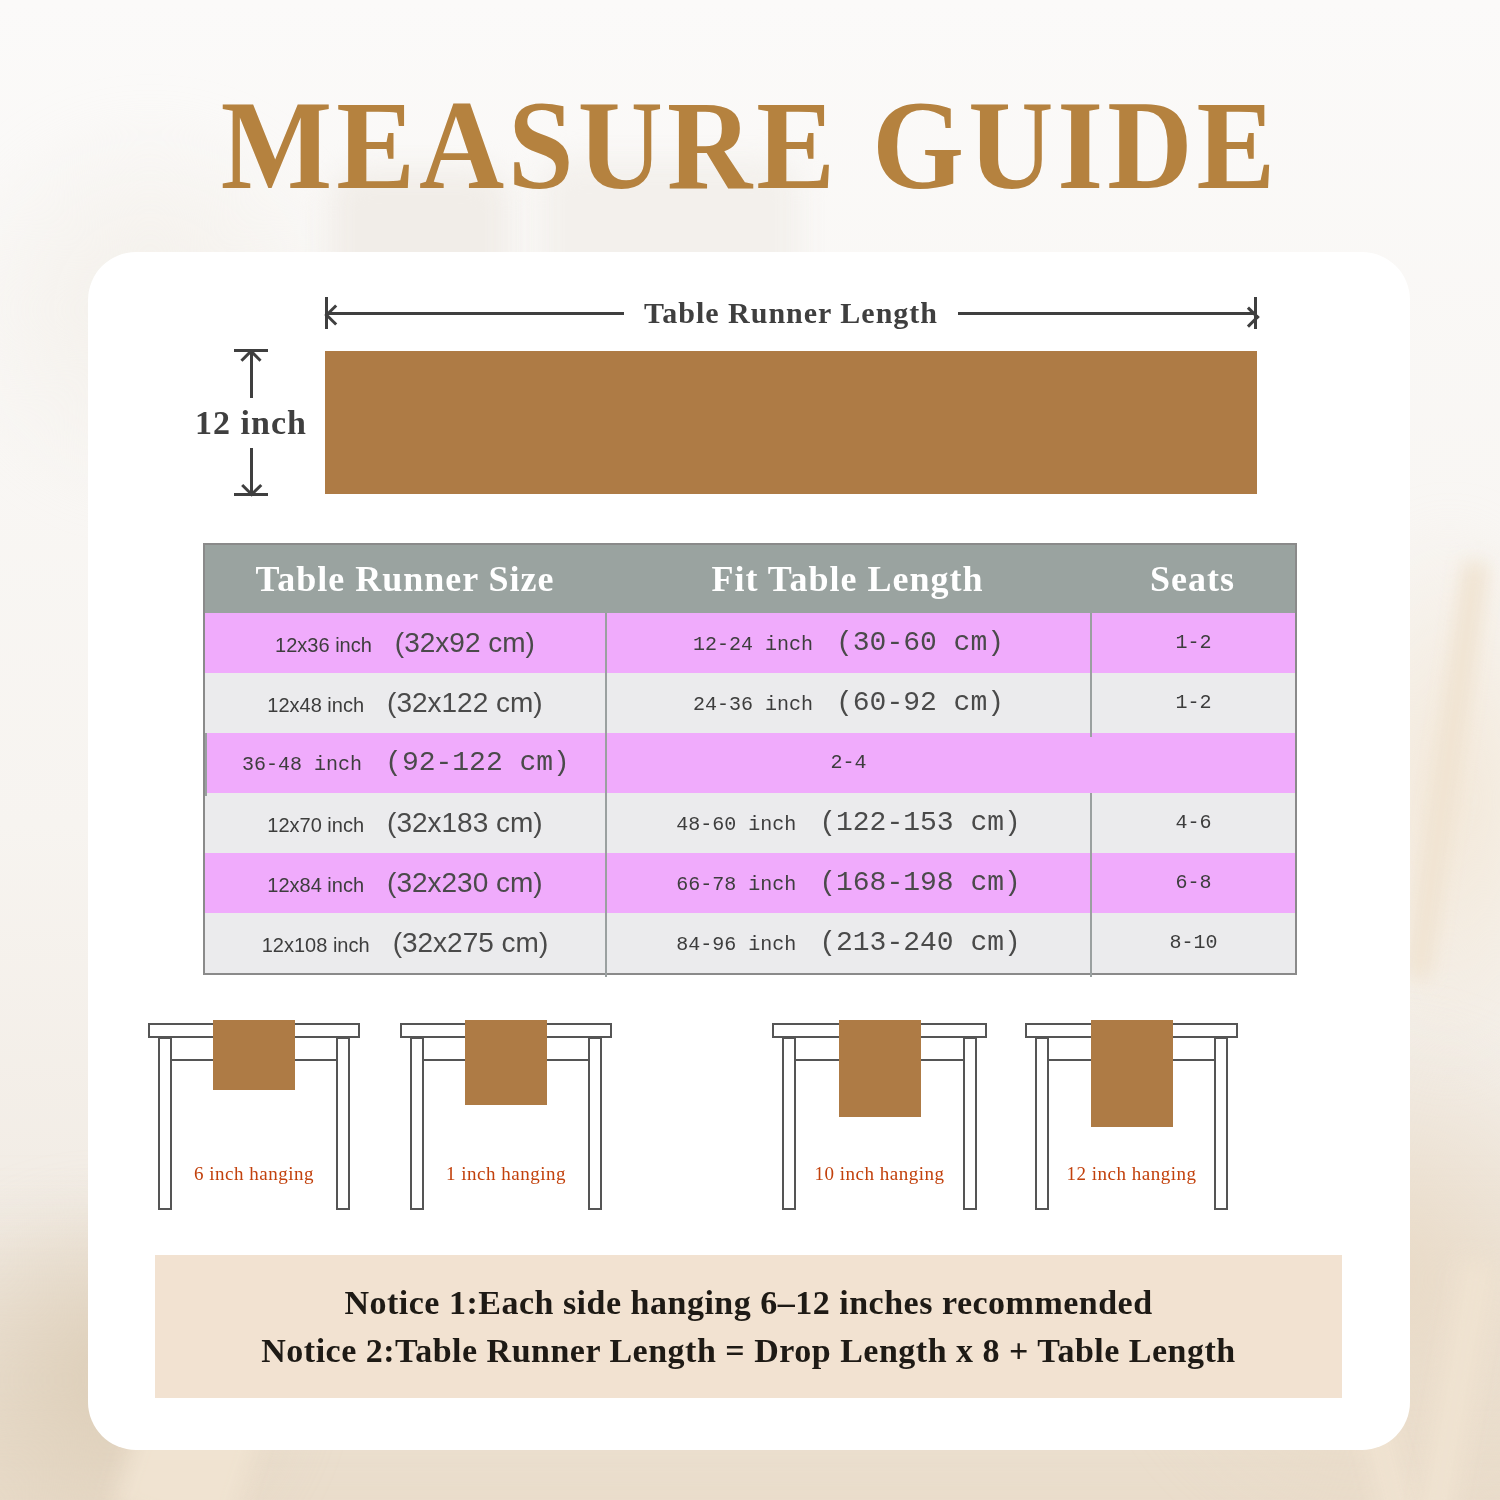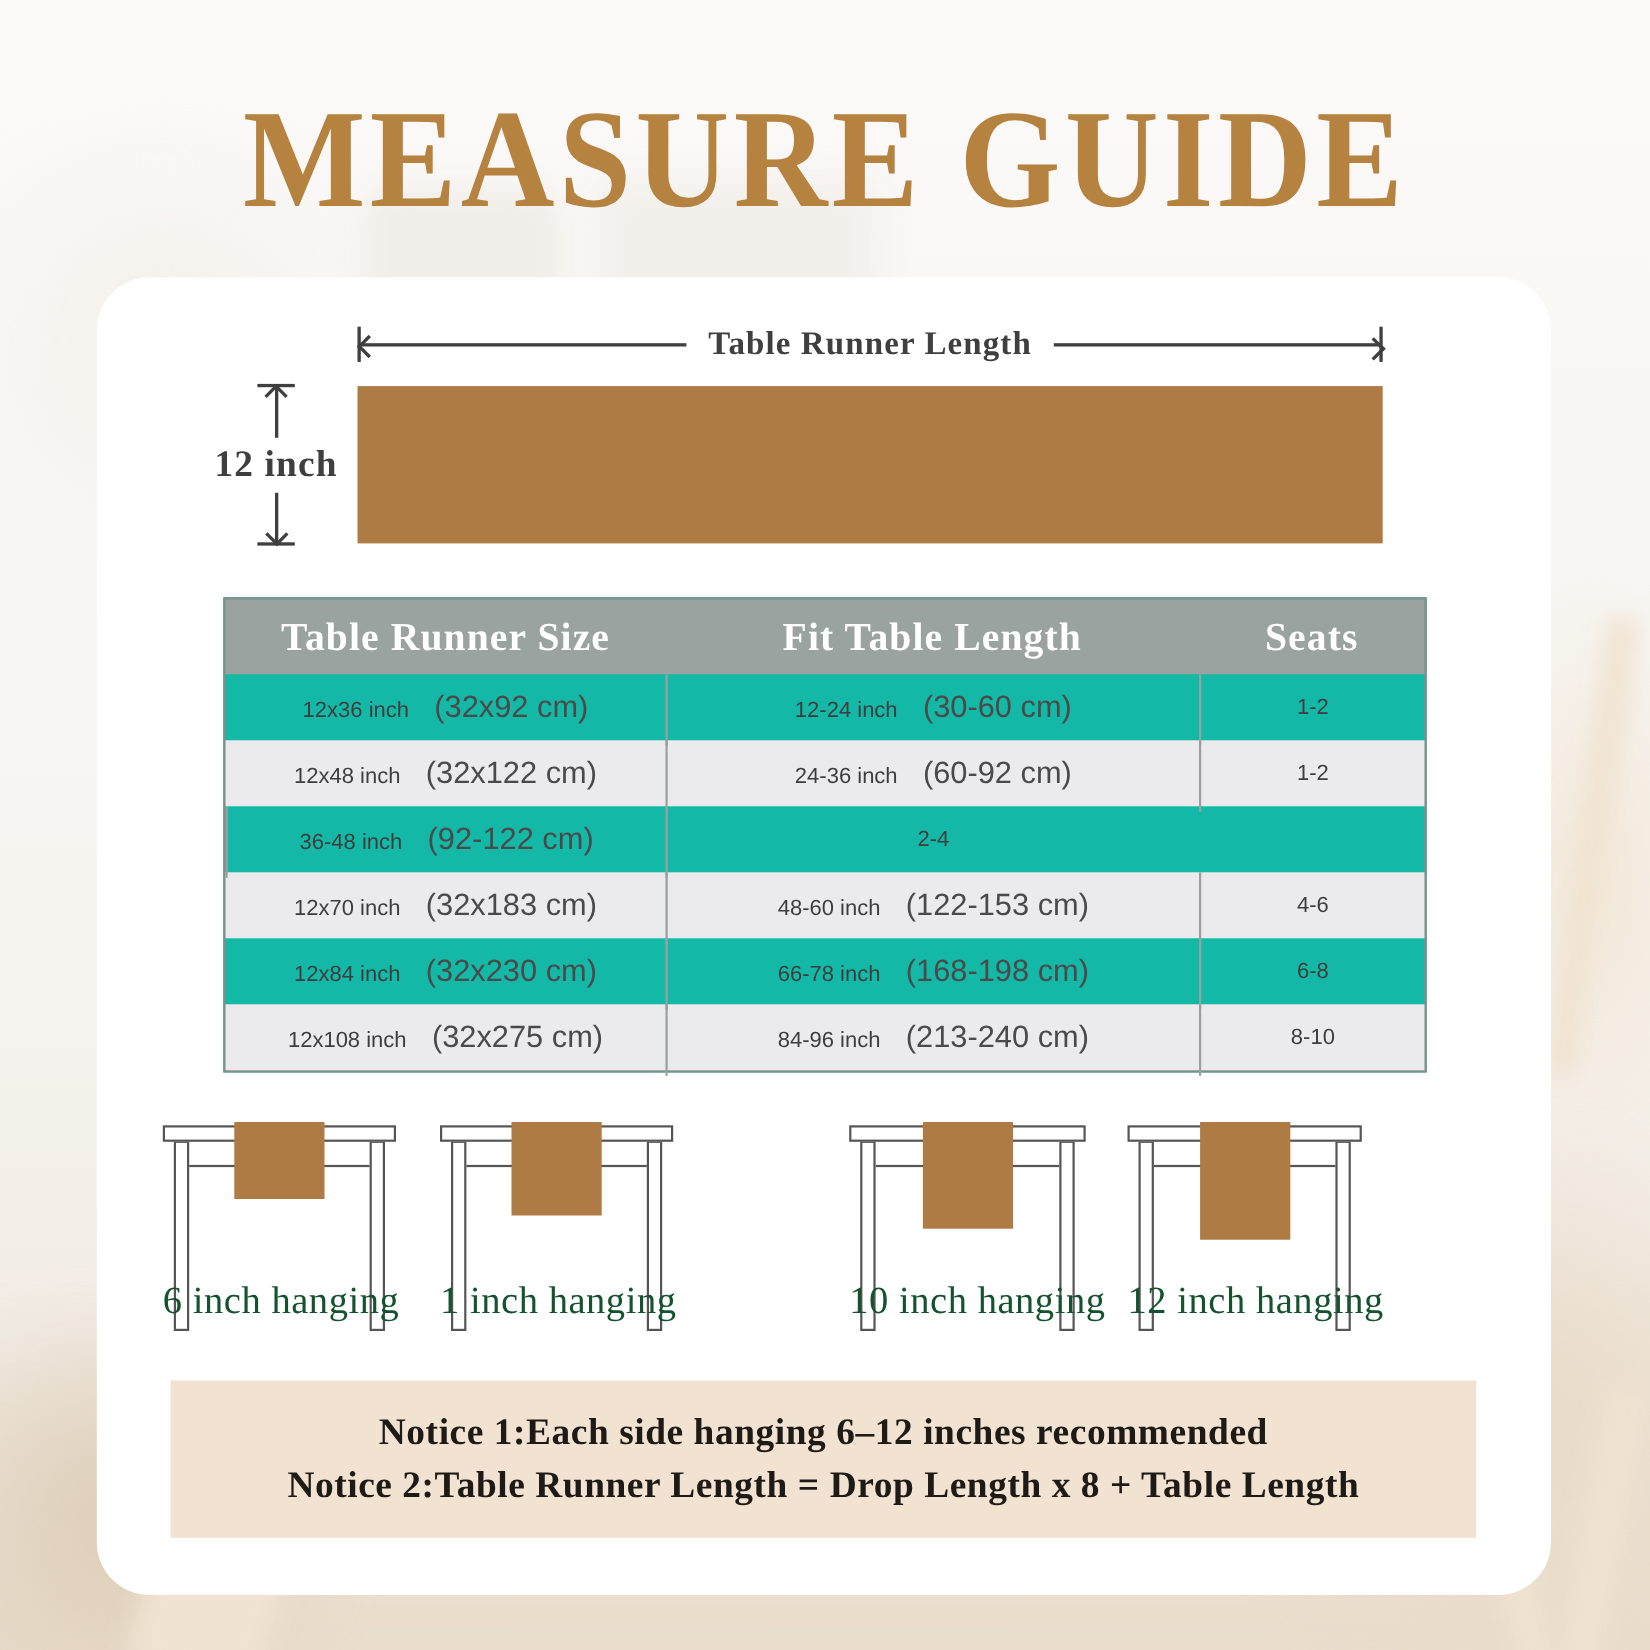--- a/index.html
+++ b/index.html
@@ -80,36 +80,36 @@
   .chev-down{left:-6px;bottom:-1px;transform:rotate(-45deg);transform-origin:7px 7px;}
   .v-label{
     margin:6px 0;font-size:34px;font-weight:700;color:var(--line);
     white-space:nowrap;letter-spacing:1px;
   }
 
   
   .size-table{
     position:absolute;left:115px;top:291px;width:1094px;
     border:2px solid var(--tbl-border);
-    background:#14b8a6;
+    background:#f0abfc;
   }
   .cols{display:grid;grid-template-columns:400px 485px 205px;}
   .thead{background:var(--hdr-gray);}
   .th{
     height:68px;line-height:68px;text-align:center;
     color:#ffffff;font-size:36px;font-weight:700;letter-spacing:1px;
     white-space:nowrap;
   }
   .row{height:60px;}
   .row.alt{background:var(--row-gray);}
   .cell{
     text-align:center;line-height:60px;white-space:nowrap;
     font-family:"Liberation Sans", sans-serif;color:var(--body-text);
   }
-  .cell.c2,.cell.c3{border-left:2px solid var(--divider);}
+  .cell.c2,.cell.c3{border-left:2px solid var(--divider);font-family:Liberation Mono, monospace;}
   .cell .main{font-size:20px;}
   .cell .sub{font-size:28px;margin-left:23px;color:#4a4a4a;}
 
   
   .illus{position:absolute;top:768px;height:212px;}
   .illus.t1{left:60px;width:212px;}
   .illus.t2{left:312px;width:212px;}
   .illus.t3{left:684px;width:215px;}
   .illus.t4{left:937px;width:213px;}
   .tabletop{
@@ -126,21 +126,21 @@
   .drape{
     position:absolute;left:50%;transform:translateX(-50%);top:0;width:82px;
     background:var(--runner);z-index:2;
   }
   .t1 .drape{height:70px;}
   .t2 .drape{height:85px;}
   .t3 .drape{height:97px;}
   .t4 .drape{height:107px;}
   .illus-label{
     position:absolute;left:0;right:0;top:143px;
-    text-align:center;font-size:35px;font-weight:400;color:#14532d;
+    text-align:center;font-size:19px;font-weight:400;color:#c2410c;
     white-space:nowrap;z-index:3;letter-spacing:0.5px;
   }
 
   
   .notice-box{
     position:absolute;left:67px;top:1003px;width:1187px;height:143px;
     background:var(--notice-bg);
     display:flex;flex-direction:column;justify-content:center;align-items:center;
     gap:10px;
   }

